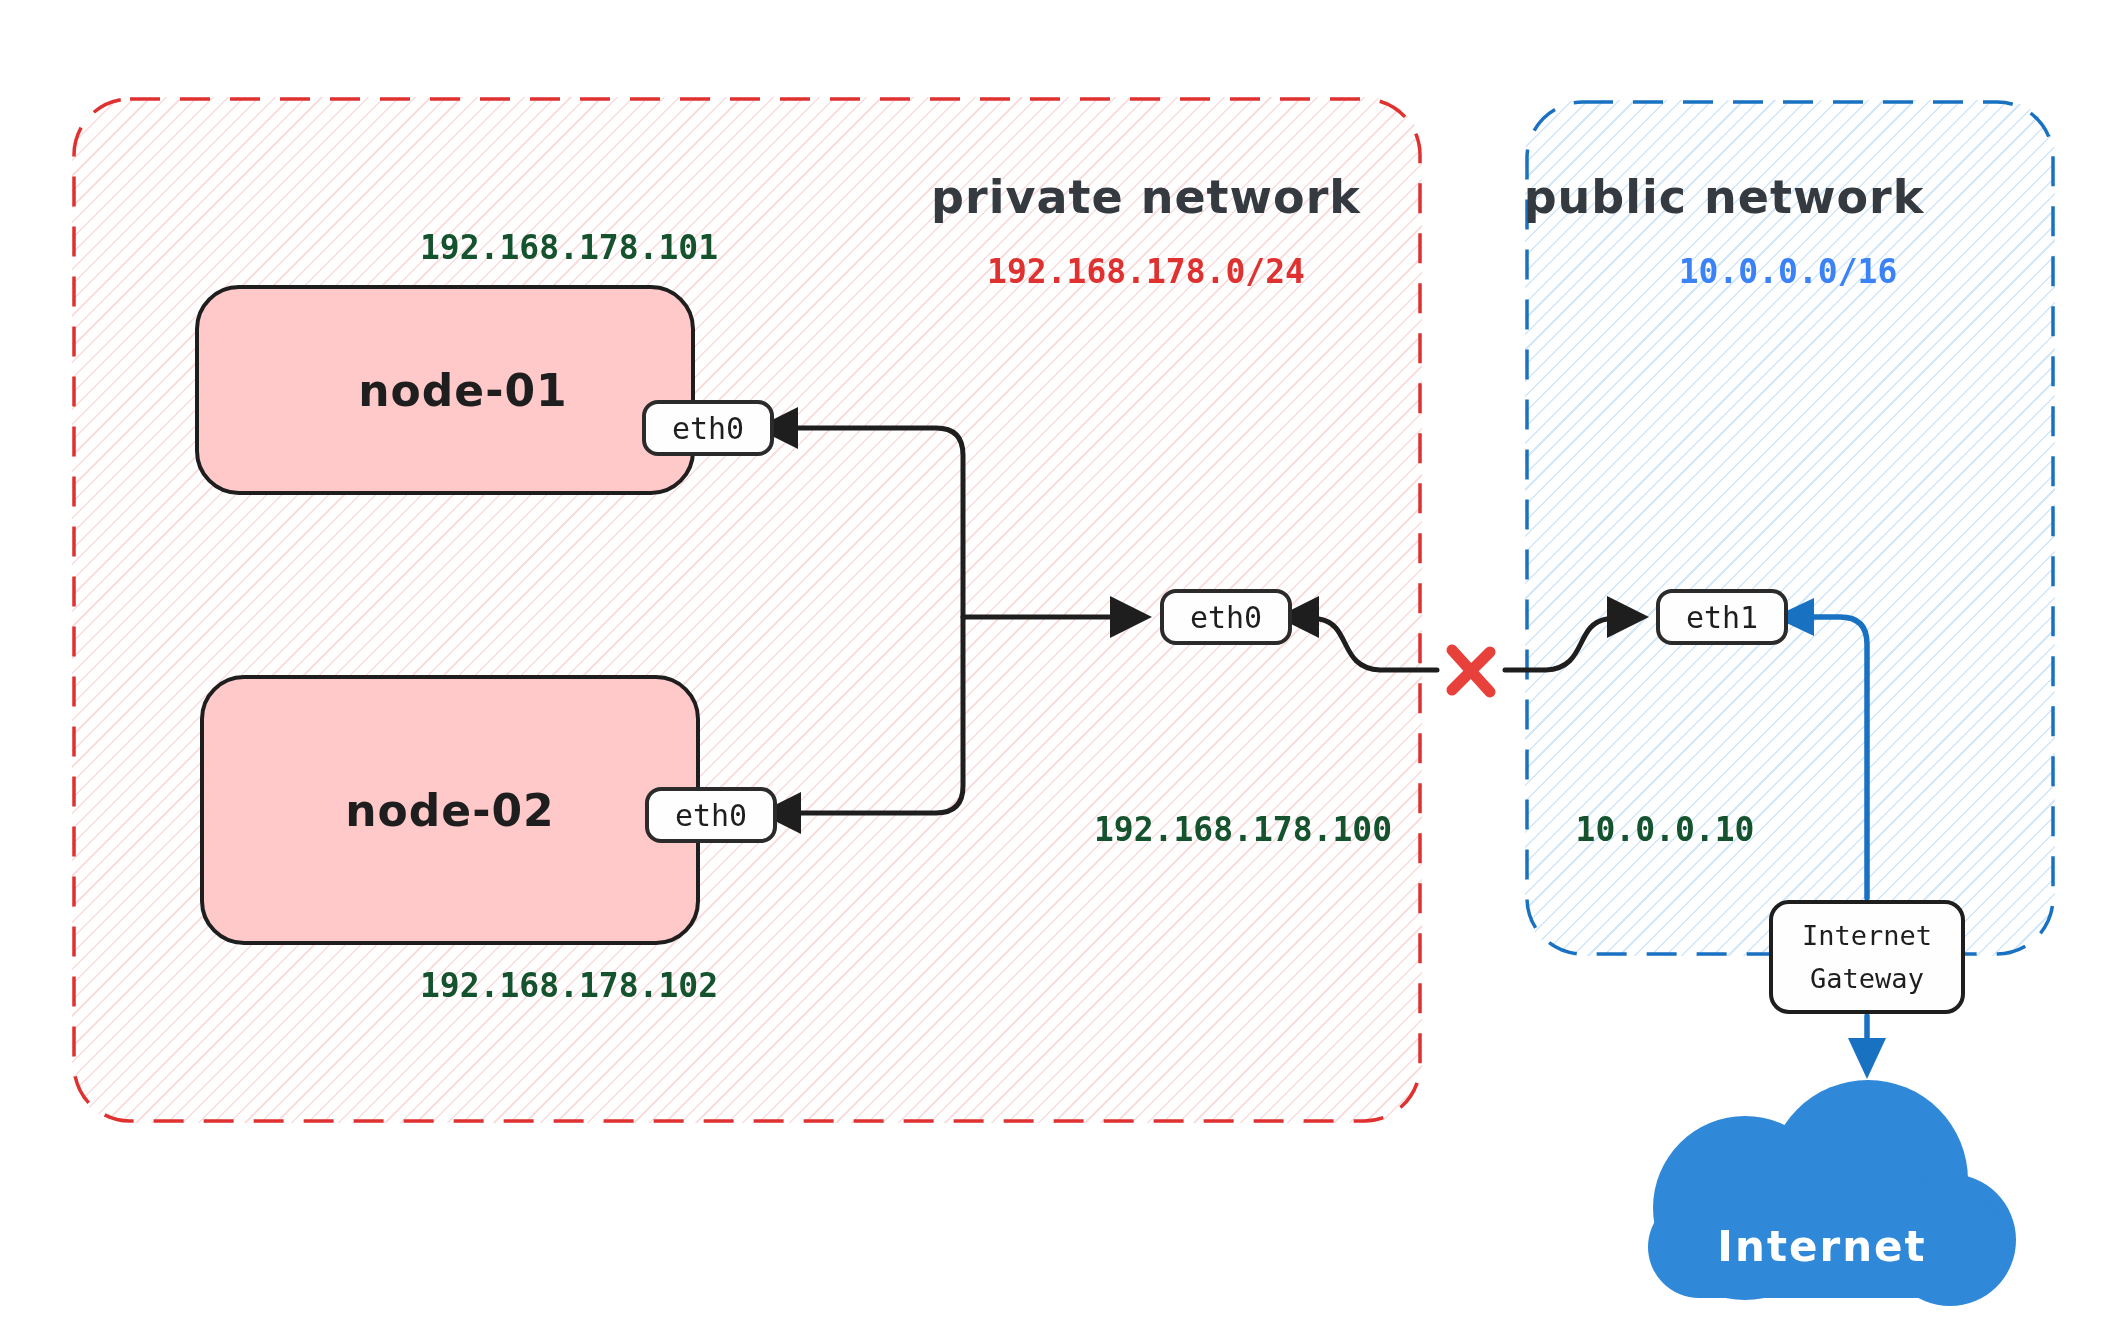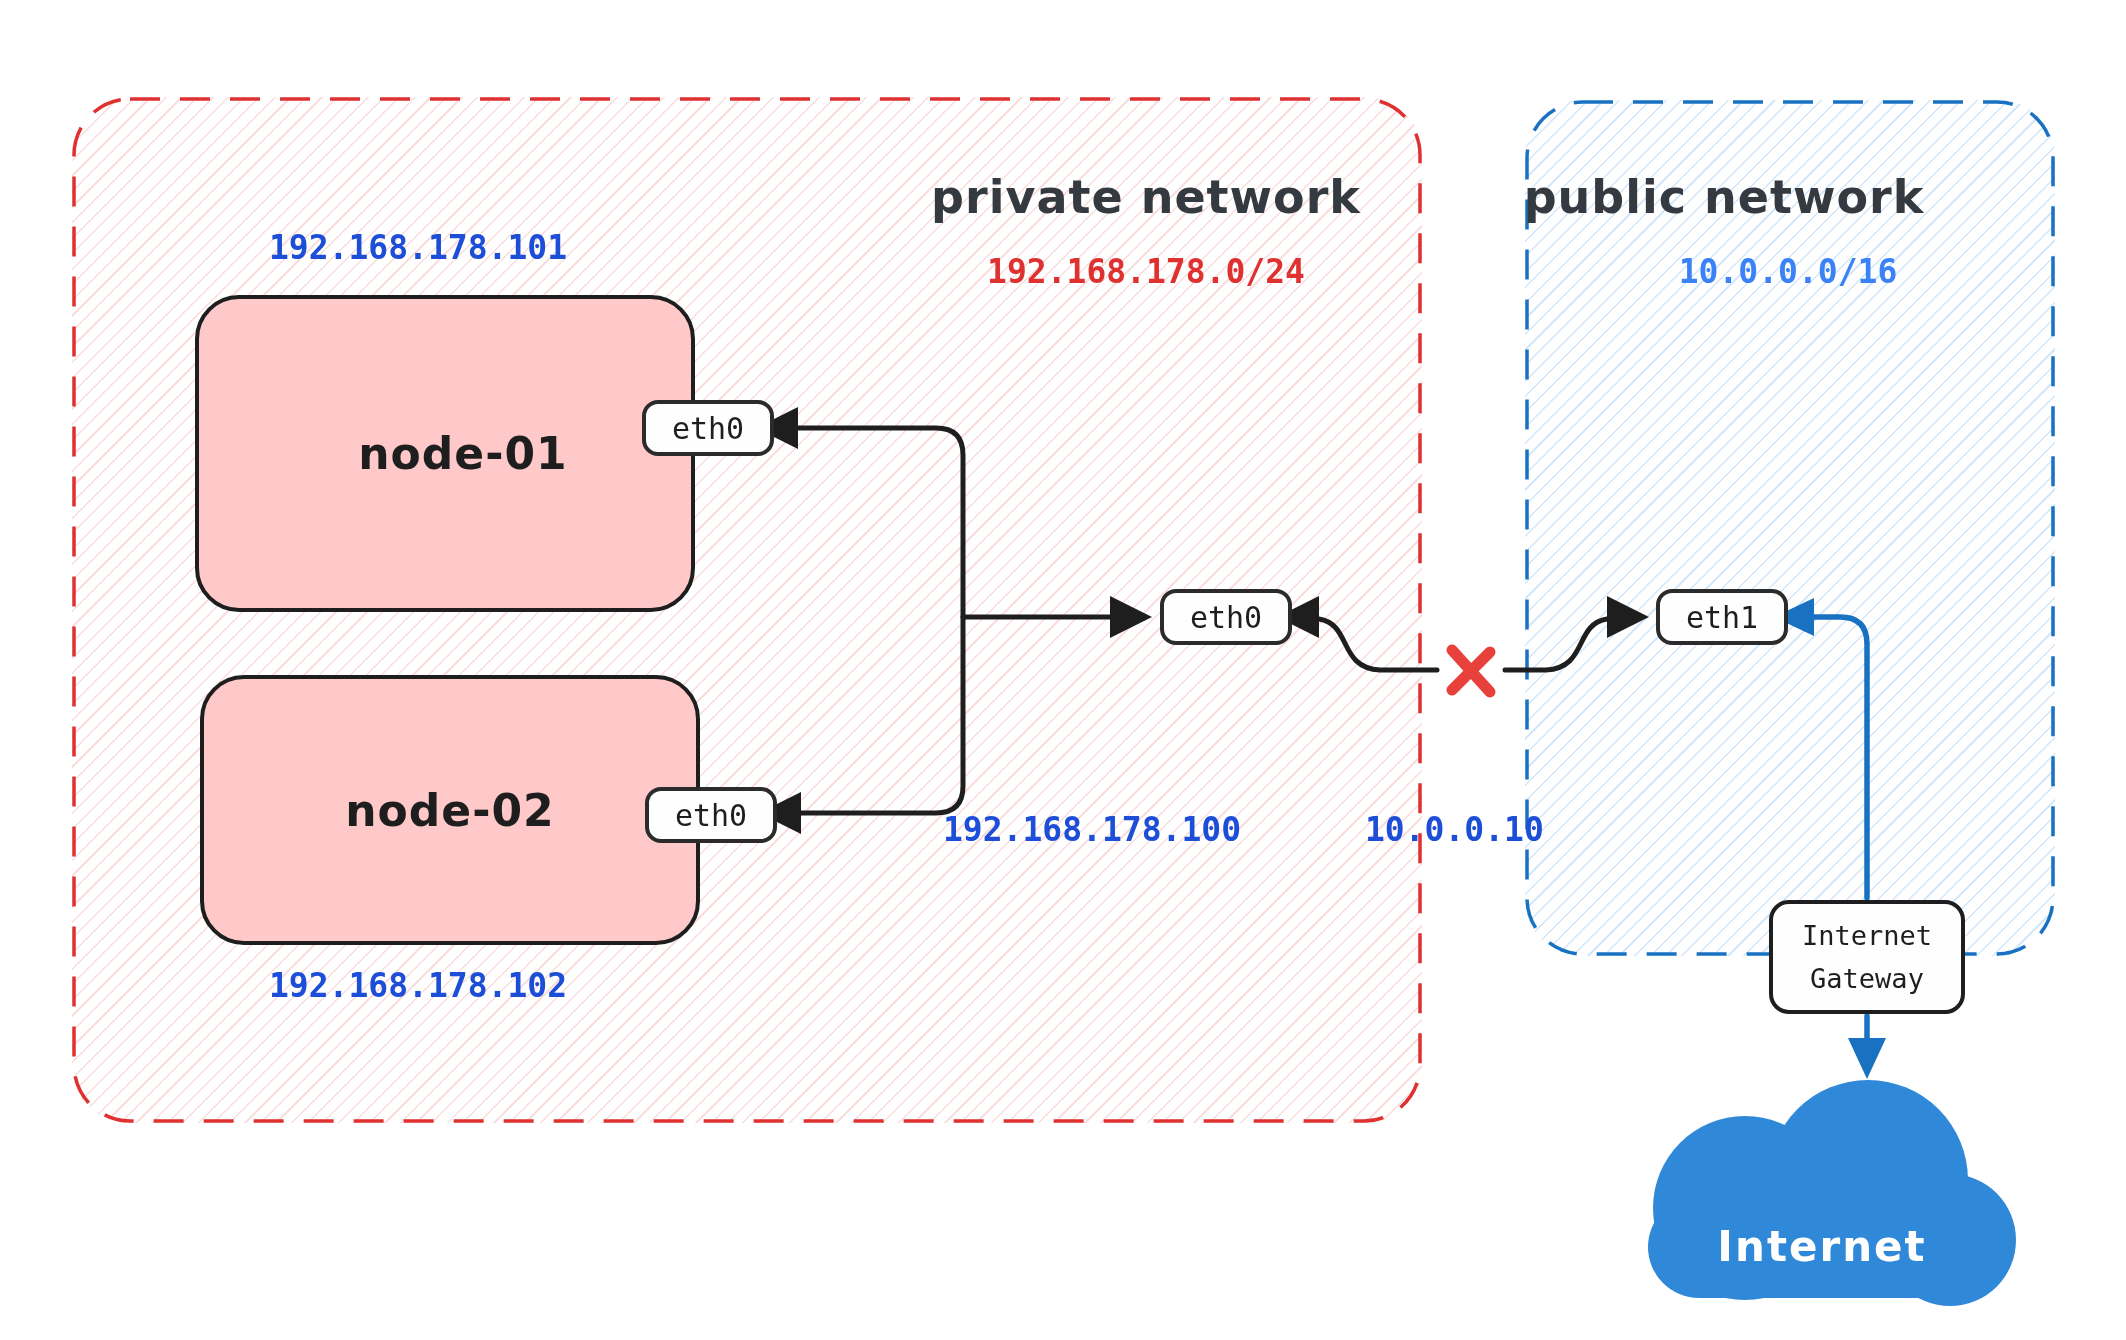--- a/index.html
+++ b/index.html
@@ -41,22 +41,22 @@
     position:absolute;z-index:5;width:600px;text-align:center;
     font-size:46px;font-weight:600;color:#343a40;letter-spacing:1px;
   }
   .net-cidr{
     position:absolute;z-index:5;width:600px;text-align:center;
     font-family:"DejaVu Sans Mono",monospace;font-size:33px;font-weight:600;
   }
   .net-cidr.red{color:#e03131;}
   .net-cidr.blue{color:#3b82f6;}
   .ip-label{
-    position:absolute;z-index:5;width:600px;
-    font-family:"DejaVu Sans Mono",monospace;font-size:33px;font-weight:600;color:#1d4ed8;
+    position:absolute;z-index:5;width:600px;text-align:center;
+    font-family:"DejaVu Sans Mono",monospace;font-size:33px;font-weight:600;color:#14532d;
   }
   
   .gateway{
     position:absolute;z-index:5;left:1769px;top:900px;width:196px;height:114px;
     background:#fefefe;border:4px solid #1e1e1e;border-radius:20px;box-sizing:border-box;
     display:flex;flex-direction:column;align-items:center;justify-content:center;
     font-family:"DejaVu Sans Mono",monospace;font-size:27px;line-height:43px;color:#1e1e1e;
   }
   
   .cloud-label{
@@ -70,21 +70,21 @@
 <div class="canvas">
 
   <div class="net-fill private"></div>
   <div class="net-fill public"></div>
 
   <svg class="layer borders" width="2126" height="1340" viewBox="0 0 2126 1340">
     <rect x="74" y="99" width="1346" height="1022" rx="56" fill="none" stroke="#e03131" stroke-width="3.5" stroke-dasharray="30 20"></rect>
     <rect x="1527" y="102" width="526" height="852" rx="56" fill="none" stroke="#1971c2" stroke-width="3.5" stroke-dasharray="30 20"></rect>
   </svg>
 
-  <div class="node" style="left:195px;top:295px;width:500px;height:317px;padding-left:36px;">
+  <div class="node" style="left:195px;top:285px;width:500px;height:210px;padding-left:36px;">
     <span class="node-label">node-01</span>
   </div>
 
   <div class="node" style="left:200px;top:675px;width:500px;height:270px;">
     <span class="node-label">node-02</span>
   </div>
 
 
   <svg class="layer" width="2126" height="1340" viewBox="0 0 2126 1340">
 

